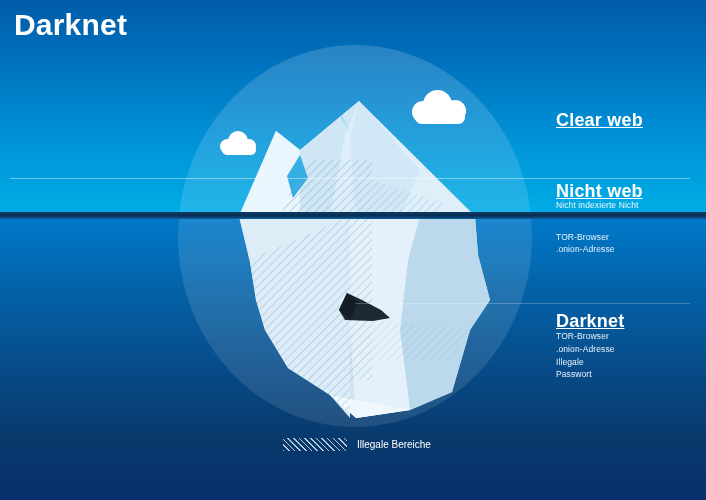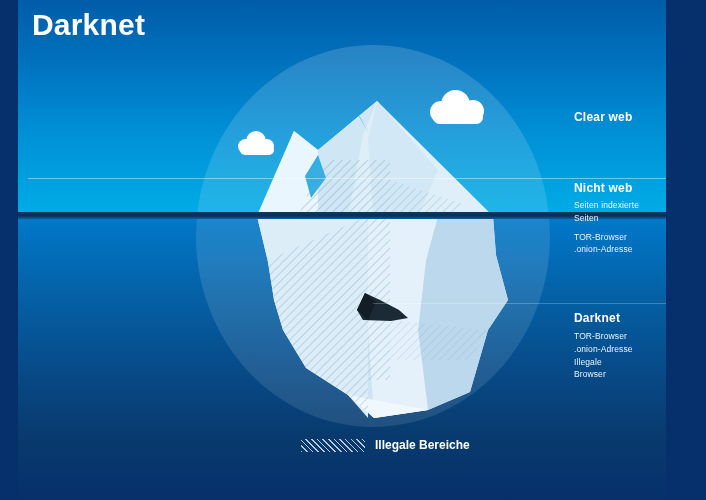--- a/index.html
+++ b/index.html
@@ -1,19 +1,18 @@
 <!DOCTYPE html>
 <html><head>
 <meta charset="utf-8">
 <style>
   html,body{margin:0;padding:0;background:#06306b;}
   #stage{
-    position:relative;width:648px;height:500px;overflow:hidden;
+    position:relative;width:706px;height:500px;overflow:hidden;
     font-family:"Liberation Sans", sans-serif;
-    margin-left:18px;
   }
   
   .sky{
     position:absolute;left:0;top:0;width:706px;height:216px;
     background:linear-gradient(180deg,#005ca8 0%,#0071bd 28%,#0090d6 62%,#00ade6 100%);
   }
   .ocean{
     position:absolute;left:0;top:216px;width:706px;height:284px;
     background:linear-gradient(180deg,#0079ca 0%,#0463a9 25%,#074a87 55%,#083a6d 78%,#06306b 100%);
   }
@@ -32,35 +31,35 @@
   
   .cloud{position:absolute;}
   .cloud i{position:absolute;background:#ffffff;border-radius:50%;display:block;}
   .cloud .base{border-radius:9px;}
   
   .title{
     position:absolute;left:14px;top:8px;color:#ffffff;
     font-size:30px;font-weight:bold;letter-spacing:0.2px;
   }
   .lbl-h{
-    position:absolute;color:#ffffff;font-size:12px;font-weight:bold;letter-spacing:0.2px;
+    position:absolute;color:#ffffff;font-size:18px;font-weight:bold;letter-spacing:0.2px;text-decoration:underline;
   }
   .lbl-s{
     position:absolute;color:#eaf4fc;font-size:8.5px;letter-spacing:0.1px;line-height:12.5px;
   }
   .legend{
     position:absolute;left:283px;top:438px;display:flex;align-items:center;gap:10px;
   }
   .legend .swatch{
     width:64px;height:13px;
     background-image:repeating-linear-gradient(45deg,
       rgba(255,255,255,0.72) 0px,rgba(255,255,255,0.72) 1px,
       rgba(255,255,255,0) 1px,rgba(255,255,255,0) 4px);
   }
-  .legend .txt{color:#ffffff;font-size:12px;font-weight:bold;}
+  .legend .txt{color:#ffffff;font-size:10px;}
   svg{position:absolute;left:0;top:0;}
 </style>
 </head>
 <body>
 
 <div id="stage">
 
   <div class="sky"></div>
   <div class="ocean"></div>
   <div class="circle"></div>
@@ -144,29 +143,29 @@
     <i style="left:0px;top:11px;width:22px;height:22px;"></i>
     <i style="left:32px;top:10px;width:22px;height:22px;"></i>
     <i class="base" style="left:3px;top:21px;width:50px;height:13px;"></i>
   </div>
 
   <div class="title">Darknet</div>
 
   <div class="lbl-h" style="left:556px;top:110px;">Clear web</div>
 
   <div class="lbl-h" style="left:556px;top:181px;">Nicht web</div>
-  <div class="lbl-s" style="left:556px;top:199px;">Seiten indexierte Seiten</div>
+  <div class="lbl-s" style="left:556px;top:199px;">Nicht indexierte Nicht</div>
 
   <div class="lbl-s" style="left:556px;top:231px;">TOR-Browser</div>
   <div class="lbl-s" style="left:556px;top:243px;">.onion-Adresse</div>
 
   <div class="lbl-h" style="left:556px;top:311px;">Darknet</div>
   <div class="lbl-s" style="left:556px;top:330px;">TOR-Browser</div>
   <div class="lbl-s" style="left:556px;top:343px;">.onion-Adresse</div>
   <div class="lbl-s" style="left:556px;top:356px;">Illegale</div>
-  <div class="lbl-s" style="left:556px;top:368px;">Browser</div>
+  <div class="lbl-s" style="left:556px;top:368px;">Passwort</div>
 
   <div class="legend">
     <div class="swatch"></div>
     <div class="txt">Illegale Bereiche</div>
   </div>
 
 </div>
 
 </body></html>

